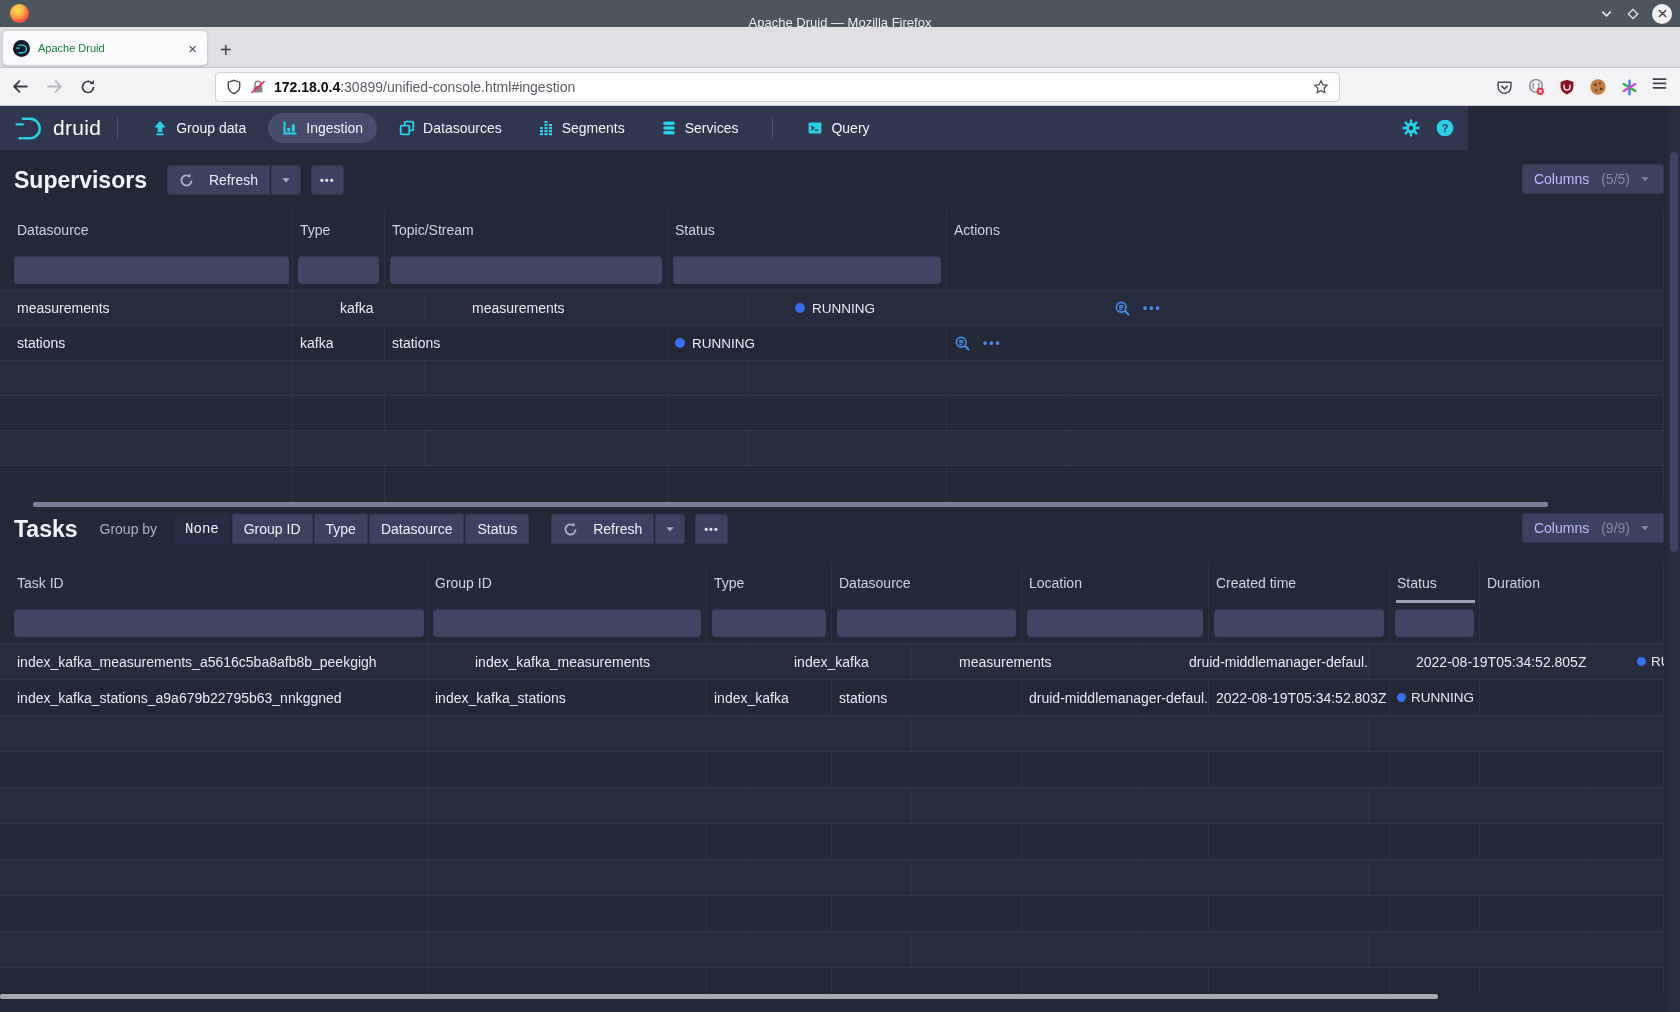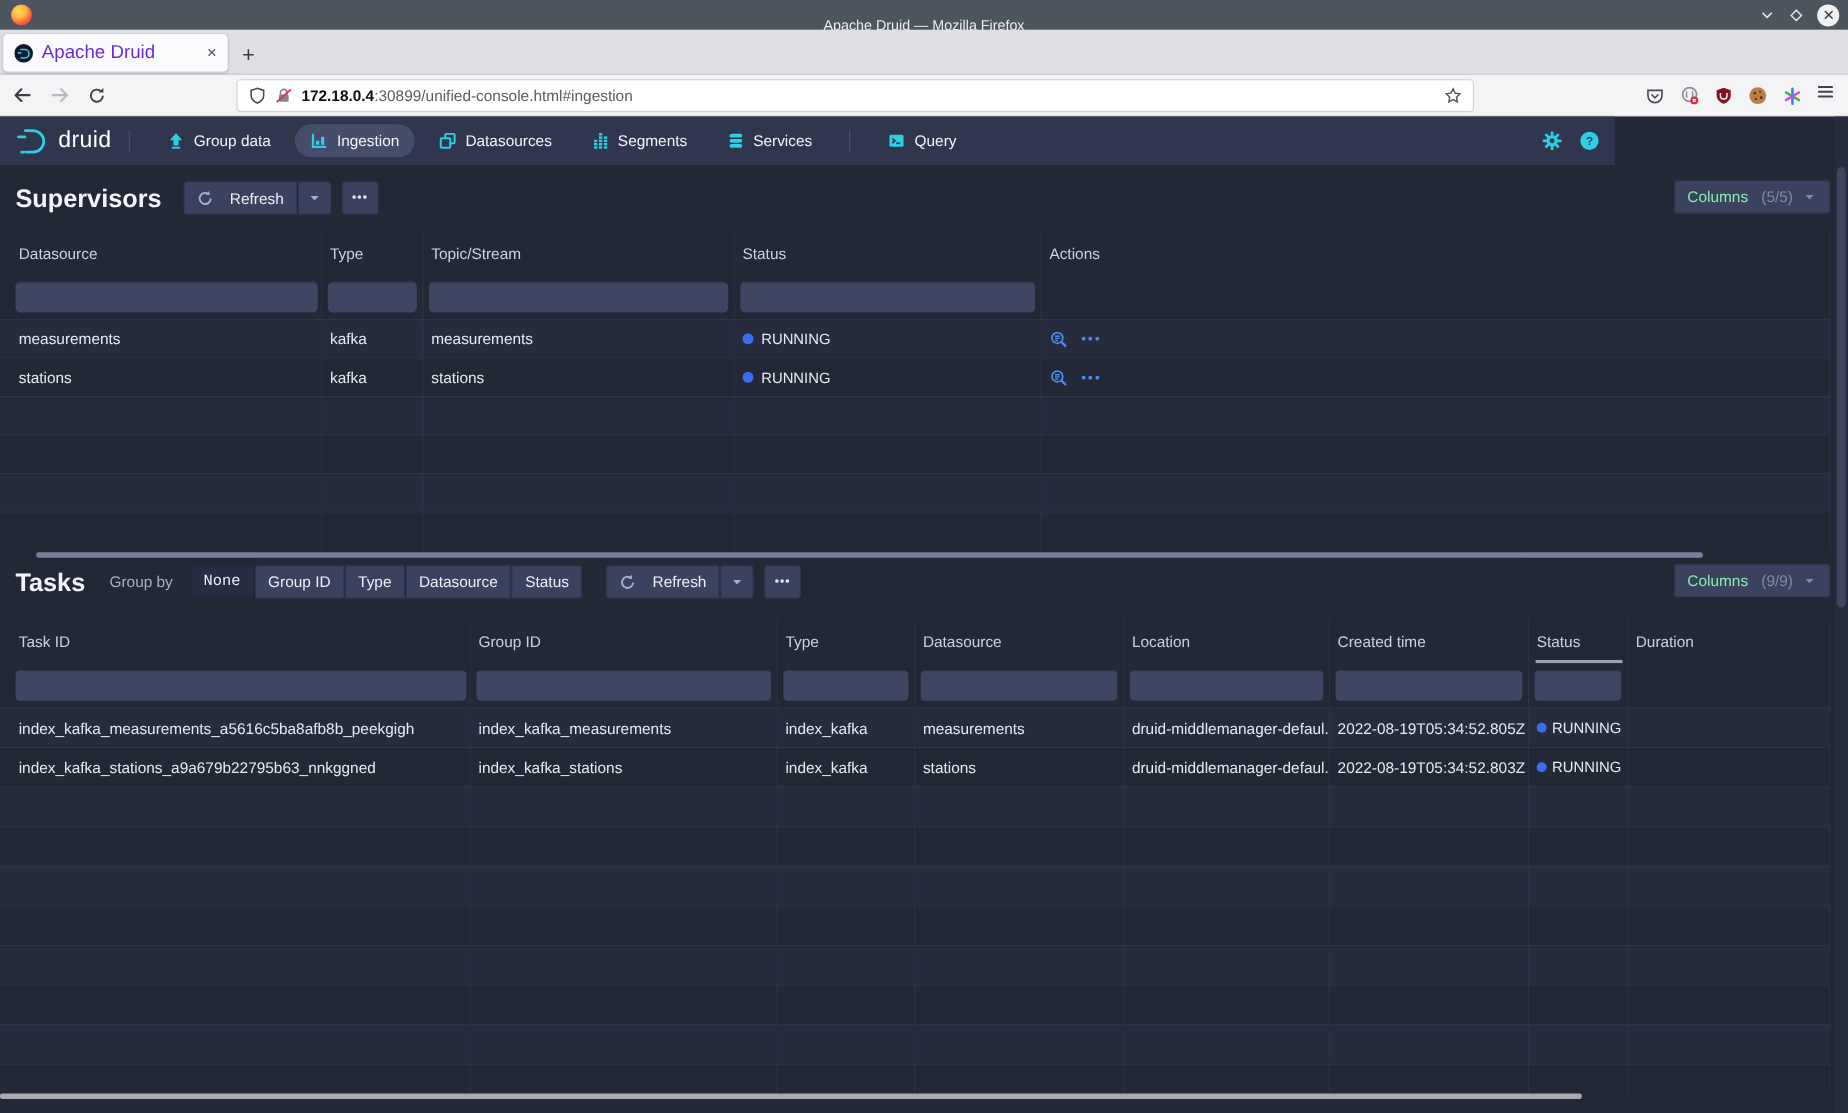--- a/index.html
+++ b/index.html
@@ -24,21 +24,21 @@
   .win-title { position:absolute; left:0; right:0; text-align:center; color:#eceef1; font-size:13px; }
   .win-controls { position:absolute; right:8px; top:0; height:27px; display:flex; align-items:center; gap:12px; }
   .win-close { width:20px; height:20px; border-radius:50%; background:#f1f1f4; display:flex; align-items:center; justify-content:center; }
 
   .tabbar { position:absolute; left:0; top:27px; width:1680px; height:41px; background:#dfdfe4;
     border-bottom:1px solid #c6c6cc; display:flex; align-items:flex-end; }
   .tab { width:206px; height:36px; margin:0 0 1px 2px; background:#fbfbfd; border:1px solid #cfcfd4;
     border-radius:5px; display:flex; align-items:center; padding:0 10px; gap:8px;
     box-shadow:0 1px 2px rgba(0,0,0,.12); }
   .favicon { width:17px; height:17px; }
-  .tab-title { flex:1; font-size:17px; color:#6d28d9; white-space:nowrap; overflow:hidden; }
+  .tab-title { flex:1; font-size:11px; color:#15803d; white-space:nowrap; overflow:hidden; }
   .tab-close { color:#4c4c55; font-size:15px; line-height:1; }
   .newtab { margin:0 0 7px 12px; font-size:20px; color:#3c3c43; line-height:1; }
 
   .toolbar { position:absolute; left:0; top:68px; width:1680px; height:38px; background:#f4f4f6;
     border-bottom:1px solid #ccccd2; display:flex; align-items:center; }
   .navbtn { width:28px; height:28px; display:flex; align-items:center; justify-content:center; margin-left:6px; border-radius:4px; }
   .urlbar { position:absolute; left:215px; top:4px; width:1125px; height:30px; background:#ffffff;
     border:1px solid #d0d0d6; border-radius:4px; display:flex; align-items:center; padding:0 10px; gap:8px; }
   .url-text { flex:1; font-size:14px; color:#5b5b66; white-space:nowrap; overflow:hidden; }
   .url-host { color:#0c0c0d; font-weight:700; }
@@ -61,42 +61,42 @@
   .page-title { font-size:23px; font-weight:600; color:#f2f4fa; margin-right:20px; }
   .btn { height:30px; background:var(--btn); border:none; border-radius:3px; color:#edf0f8;
     font-size:14px; font-family:inherit; display:flex; align-items:center; justify-content:center;
     padding:0 12px; gap:8px; box-shadow:inset 0 0 0 1px rgba(16,22,26,.2); }
   .btn.active { background:var(--btn-active);font-family:Liberation Mono, monospace; }
   .split { display:flex; gap:1px; }
   .split .btn:first-child { border-radius:3px 0 0 3px;gap:15px; }
   .split .btn:last-child { border-radius:0 3px 3px 0; padding:0 8px; }
   .more-btn { font-size:11px; font-weight:700; letter-spacing:1px; color:#dfe3ee; padding:0 9px; }
   .columns-btn { position:absolute; right:16px; }
-  .columns-btn .lbl { color:#86efac; }
+  .columns-btn .lbl { color:#c4b5fd; }
   .columns-btn .cnt { color:var(--dim); margin-left:4px; }
   .groupby-label { font-size:14px; color:var(--muted); margin:0 16px 0 2px; }
   .seg { display:flex; gap:1px; margin-right:22px; }
   .seg .btn { border-radius:0; }
   .seg .btn:first-child { border-radius:3px 0 0 3px; }
   .seg .btn:last-child { border-radius:0 3px 3px 0; }
 
   
   .grid-sup  { display:grid; grid-template-columns:293px 92px 283px 279px 717px; width:1664px; }
   .grid-task { display:grid; grid-template-columns:428px 279px 125px 190px 187px 181px 90px 184px; width:1664px; }
   .c { border-right:1px solid var(--divider); display:flex; align-items:center;
        padding:0 8px 0 7px; overflow:hidden; white-space:nowrap; position:relative; }
   .c.first { padding-left:17px; }
   .thead { height:40px; color:var(--head-text); font-size:14px; }
   .tfilter { height:40px; }
   .tfilter .c { padding:6px 5px; }
   .tfilter .c.first { padding-left:14px; padding-right:3px; }
   .filter-input { width:100%; height:28px; background:var(--input); border:none; border-radius:4px;
     box-shadow:inset 0 1px 1px rgba(16,22,26,.35); outline:none; color:#e7eaf3; font-size:13px; padding:0 8px; }
   .trow { color:var(--cell-text); font-size:14px; border-top:1px solid var(--row-border); }
-  .trow.odd  { background:var(--row-alt); }
+  .trow.odd  { background:var(--row-alt);gap:40px; }
   .trow.even { background:var(--bg); }
   .sup-row { height:35px; }
   .task-row { height:36px; }
   .dot { width:10px; height:10px; border-radius:50%; background:var(--dot); margin-right:7px; flex:none; }
   .status-cell { font-size:13.5px; }
   .sort-underline { position:absolute; left:6px; right:4px; bottom:0; height:3px; background:#99a0b6; }
   .act-icons { display:flex; align-items:center; gap:12px; }
   .blue-dots { color:var(--blue); font-size:12px; font-weight:700; letter-spacing:2px; }
 
   .hscroll { position:absolute; height:5px; border-radius:2px; }

